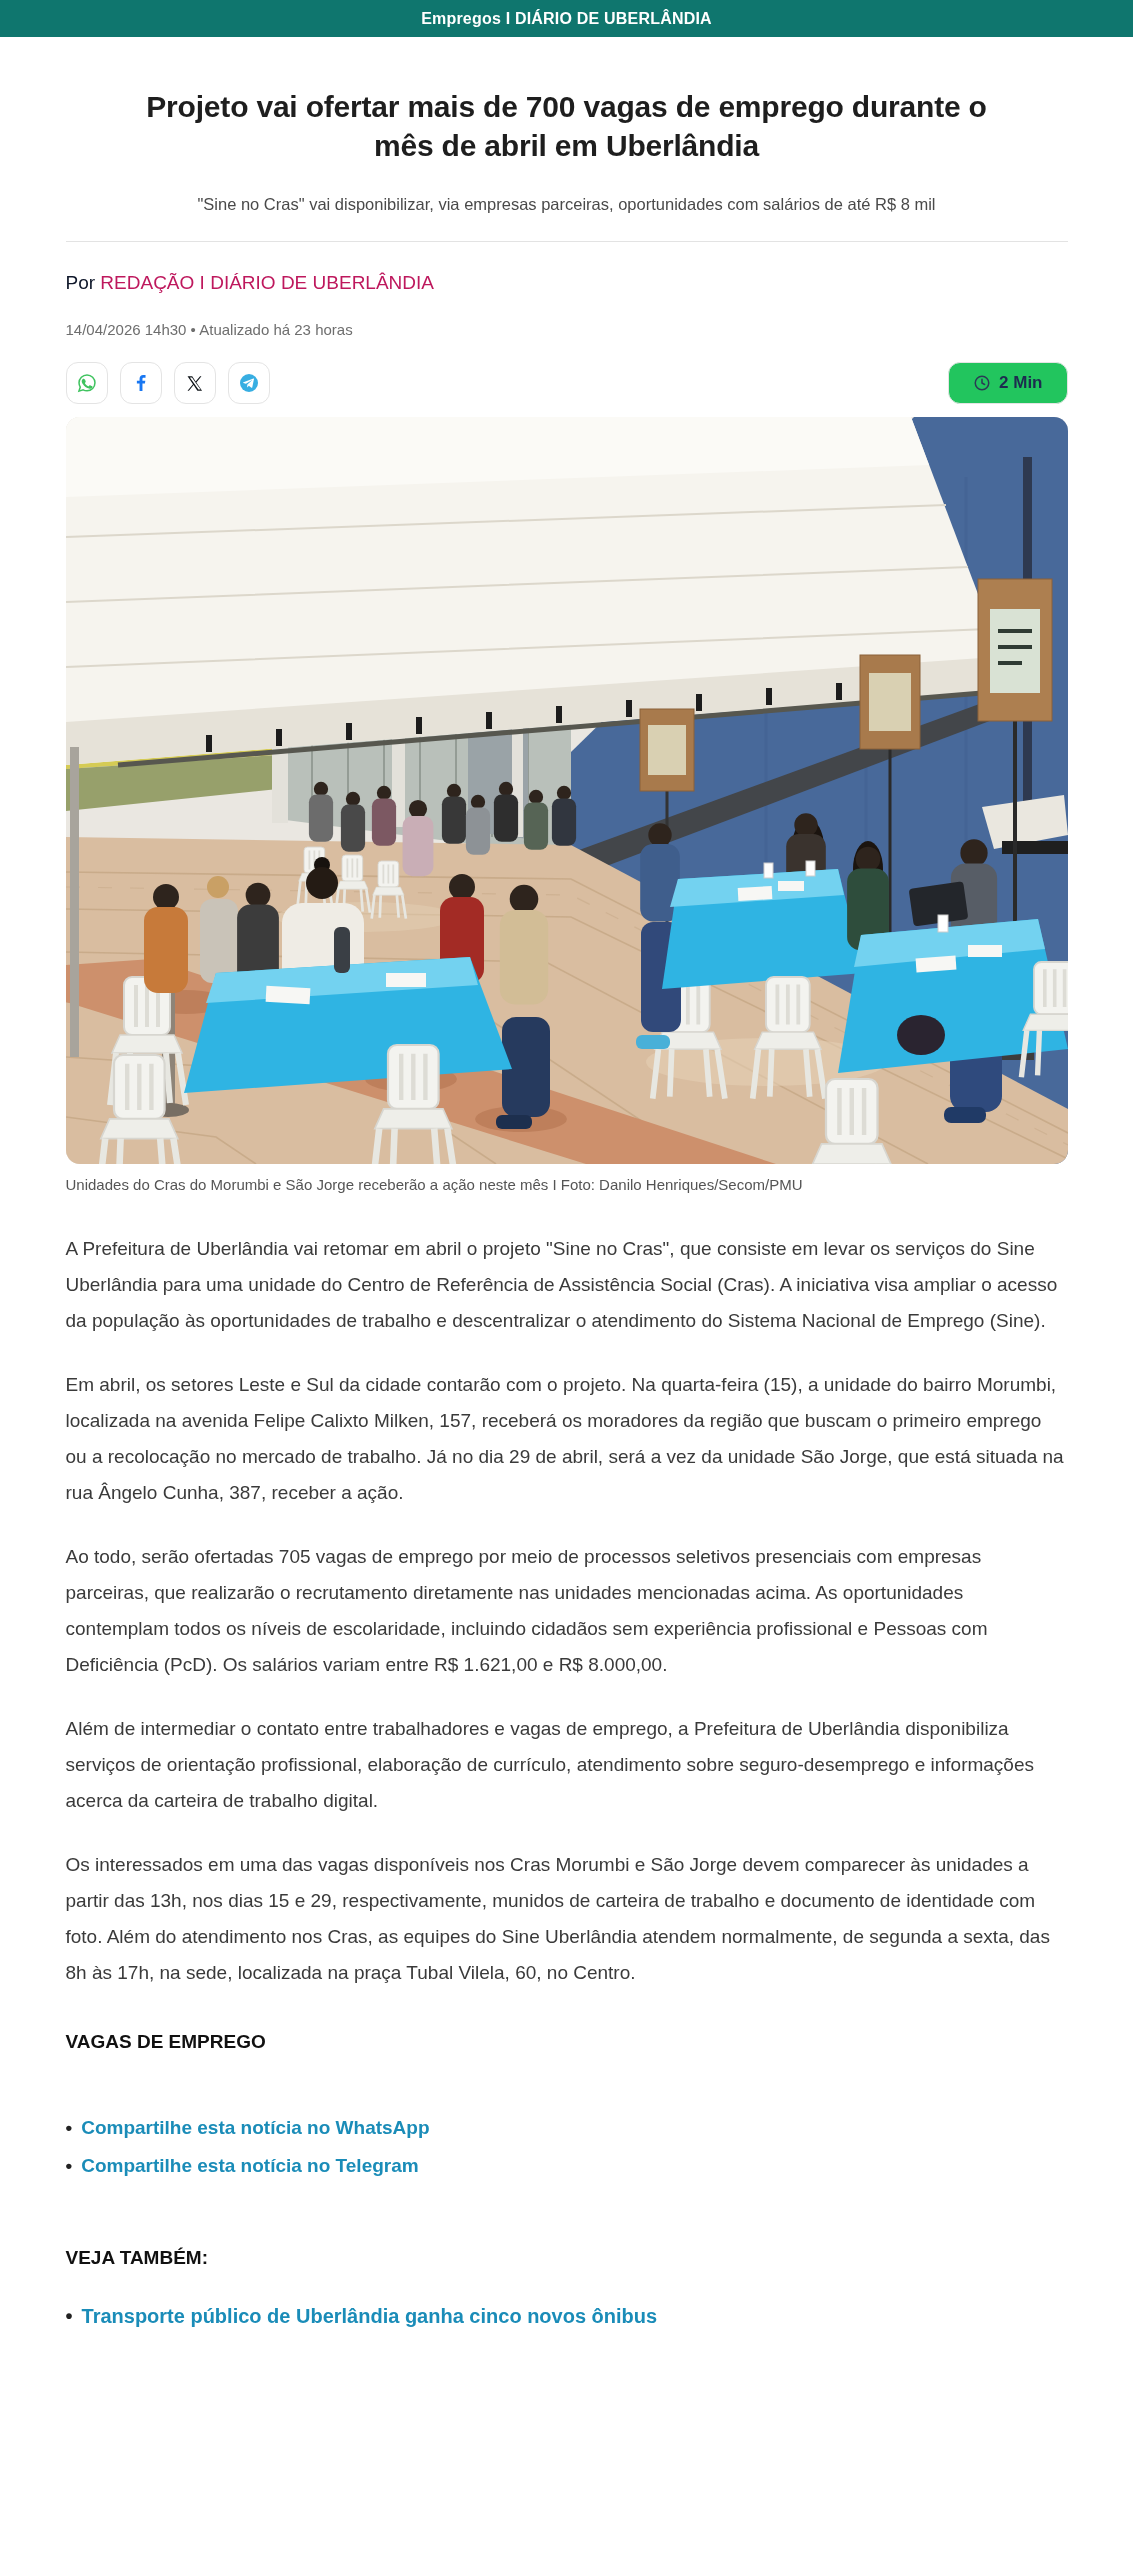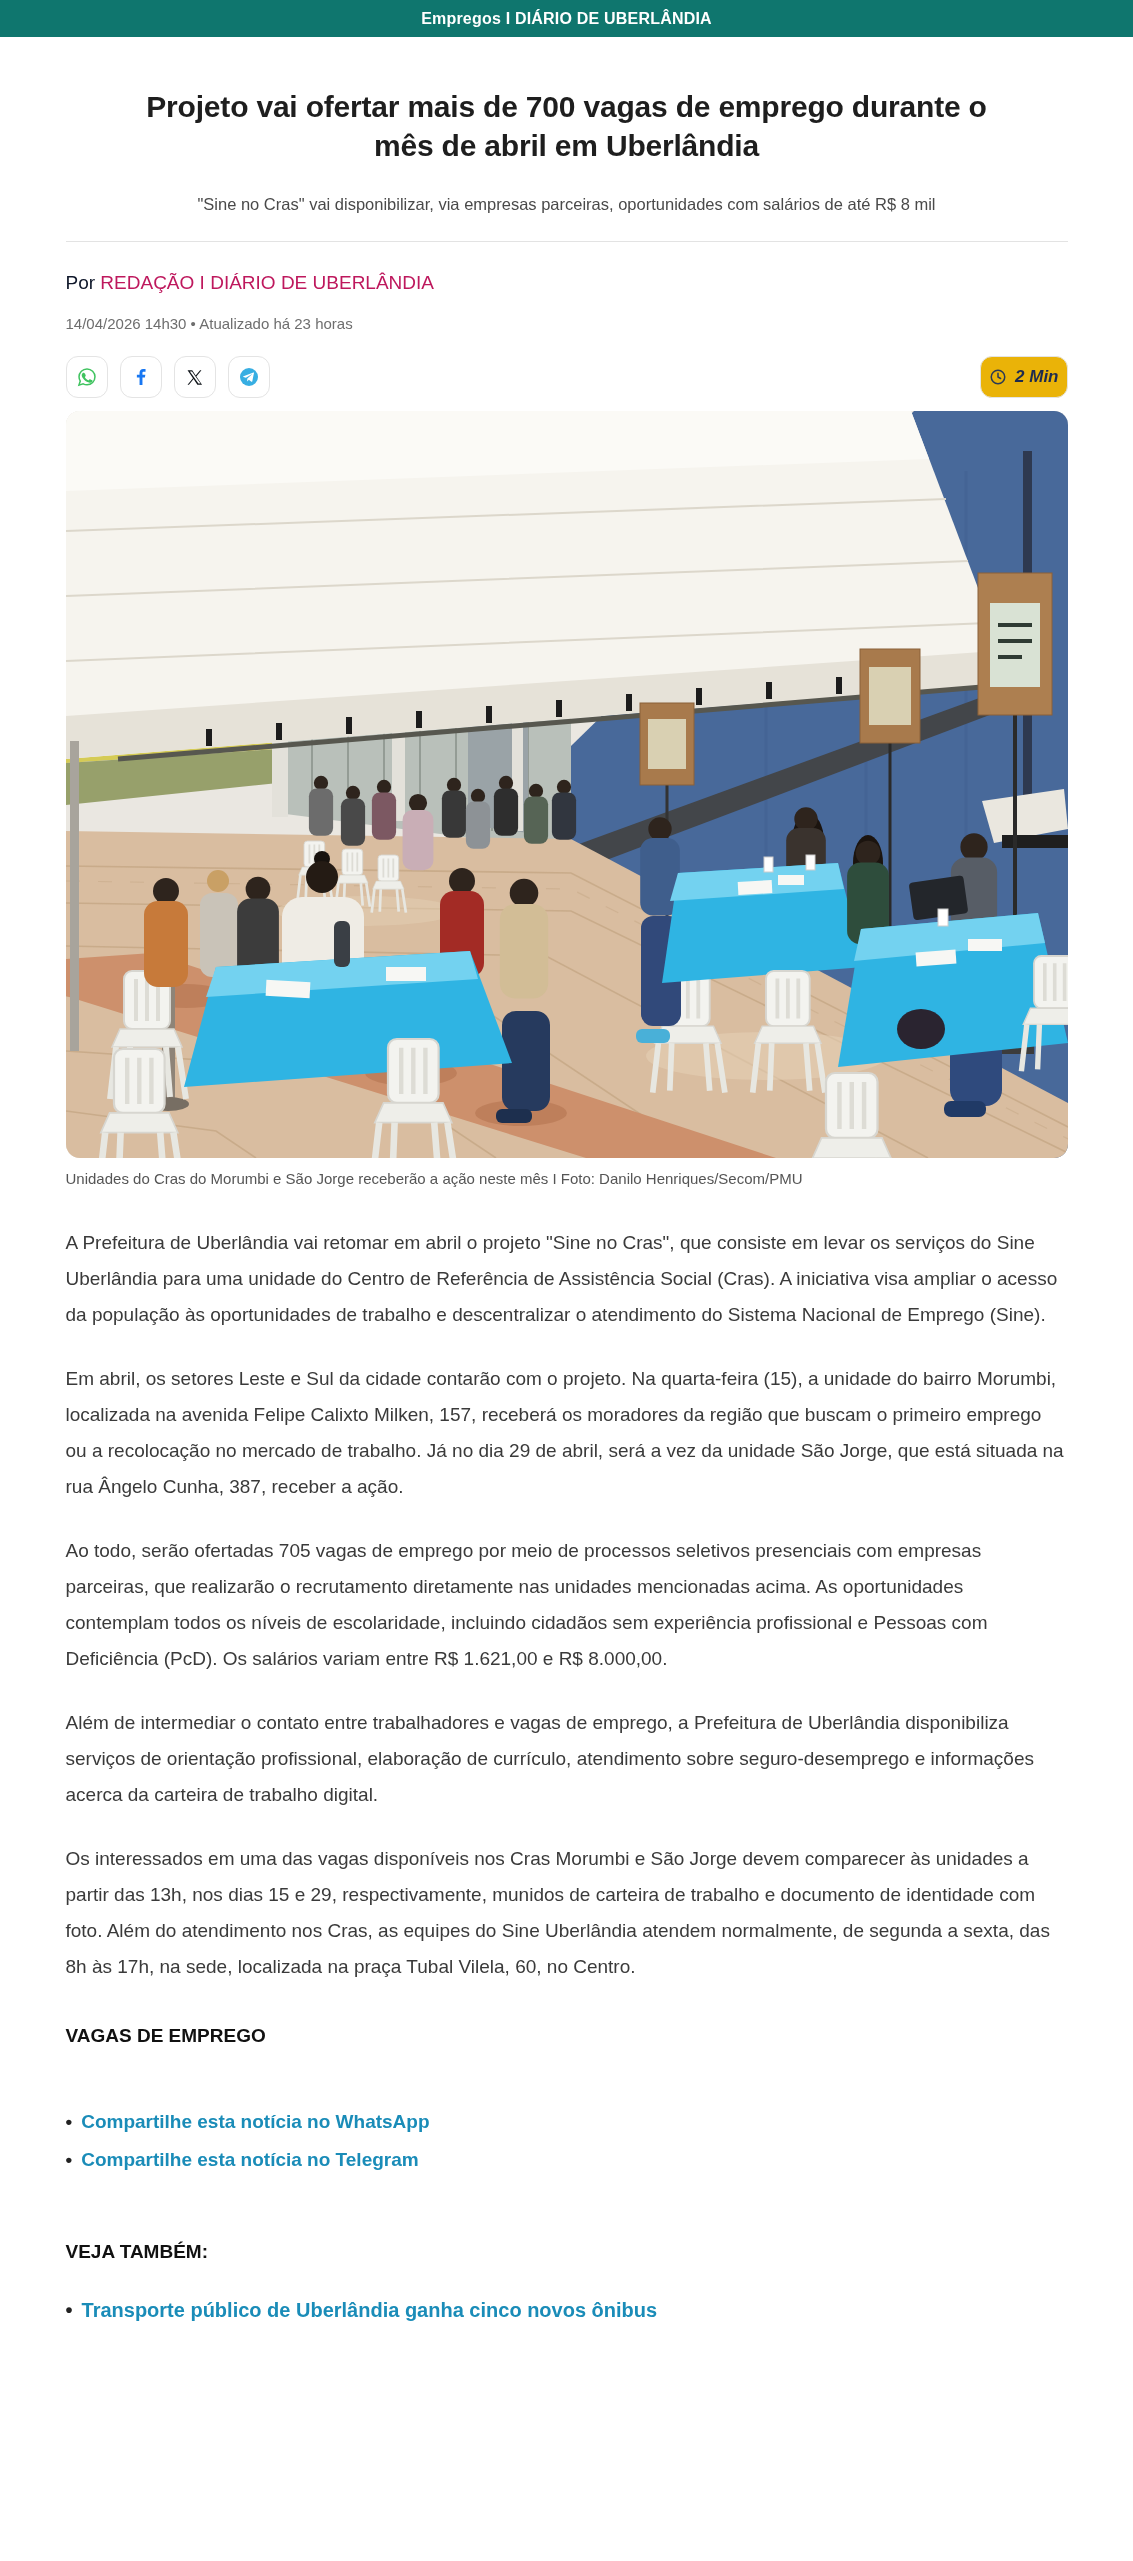--- a/index.html
+++ b/index.html
@@ -12,28 +12,28 @@
   .container { width:1002px; margin:0 auto; padding-bottom:42px; }
 
   h1.title { font-size:30px; line-height:39px; font-weight:bold; color:#1e1e1e;
              text-align:center; max-width:845px; margin:50px auto 0; letter-spacing:-.2px; }
   p.subtitle { text-align:center; font-size:16.5px; color:#4a4a4a; margin:30px 0 0; }
   hr.divider { border:none; border-top:1px solid #e3e3e3; margin:27px 0 0; }
 
   .byline { margin-top:30px; font-size:19px; }
   .byline .por { color:#0f172a; }
   .byline .author { font-weight:normal; color:#be185d; }
-  .dateline { margin-top:21px; font-size:15px; color:#6e6e6e; }
+  .dateline { margin-top:27px; font-size:15px; color:#6e6e6e; }
 
   .share-row { margin-top:24px; display:flex; align-items:center; justify-content:space-between; }
   .share-buttons { display:flex; gap:12px; }
   .sbtn { width:42px; height:42px; border:1px solid #e4e4e4; border-radius:12px; background:#fff;
           display:flex; align-items:center; justify-content:center; cursor:pointer; padding:0; }
   .badge { height:42px; border:1px solid #e4e4e4; border-radius:12px; display:flex; align-items:center;
-           gap:8px; padding:0 8px; color:#1d2b4f; font-weight:bold; font-size:17px; background:#eab308;font-style:italic; }
+           gap:8px; padding:0 24px; color:#1d2b4f; font-weight:bold; font-size:17px; background:#22c55e; }
 
   figure { margin:13px 0 0; }
   .photo { width:1002px; height:747px; border-radius:14px; overflow:hidden; background:#e9e6e0; }
   .photo svg { display:block; width:100%; height:100%; }
   figcaption { margin-top:12px; font-size:15px; color:#555; }
 
   .body-text p.para { font-size:19px; line-height:36px; margin:28px 0 0; color:#3a3a3a; }
   .body-text p.para:first-child { margin-top:38px; }
 
   h2.section { font-size:19px; font-weight:bold; color:#111; margin:40px 0 0; }

